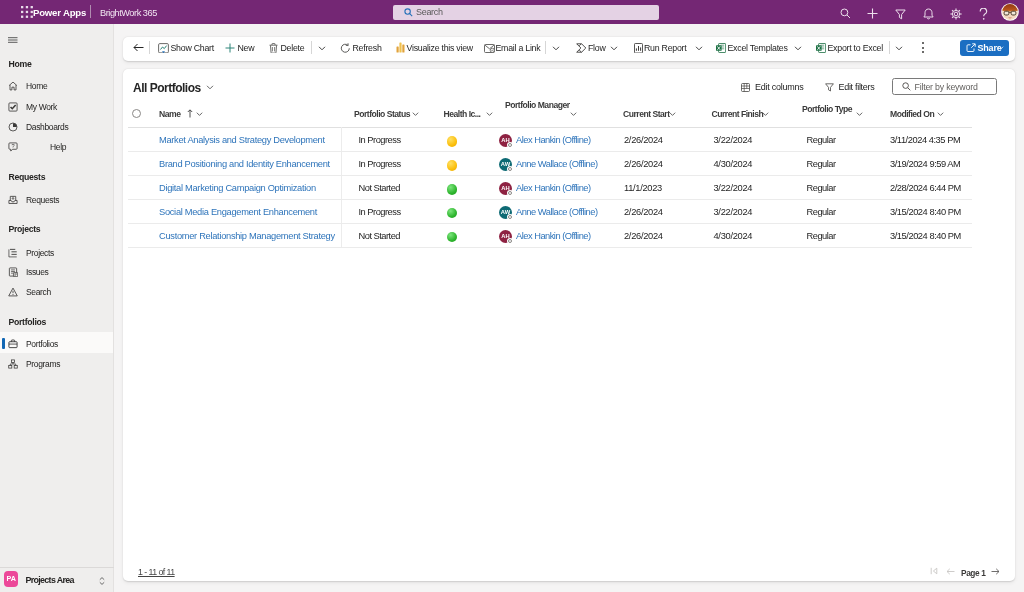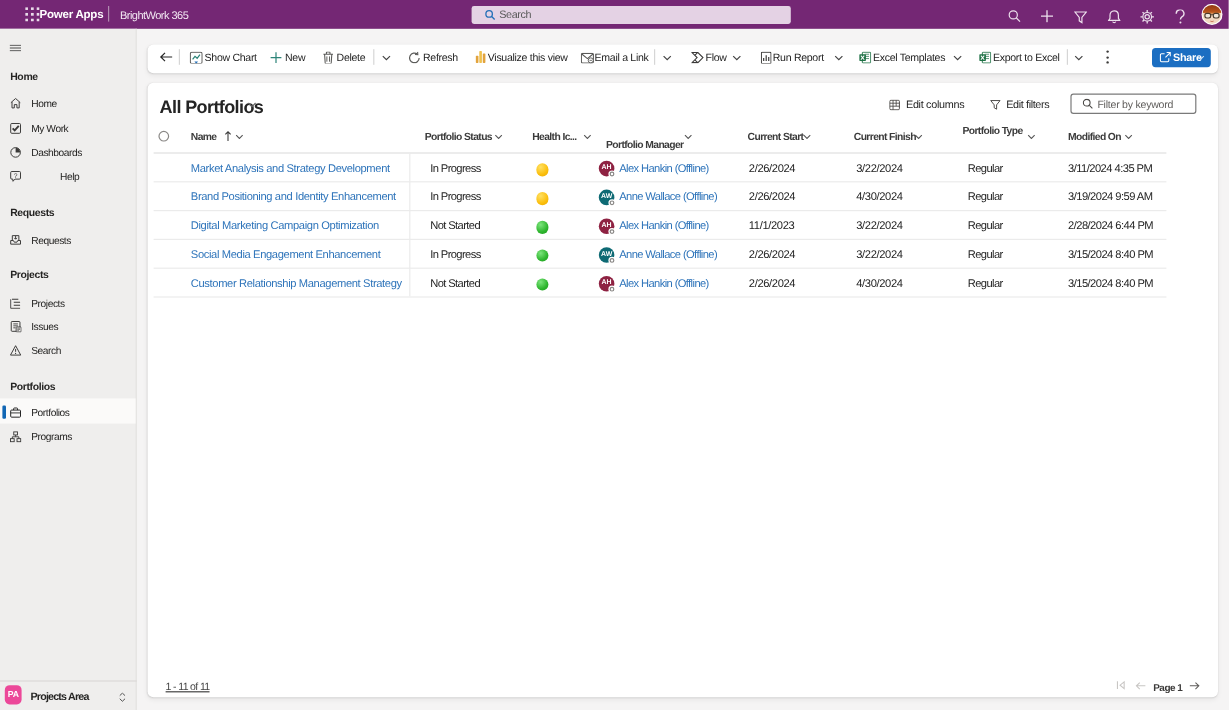--- a/index.html
+++ b/index.html
@@ -307,21 +307,21 @@
   <div class="abs" style="left:977.5px;top:43px;font-size:9px;font-weight:bold;color:#fff;letter-spacing:-0.2px;">Share</div>
   <svg class="abs" style="left:996.5px;top:45.5px;" width="7" height="4.5" viewBox="0 0 7 4.5">
       <path d="M0.8 0.7 L3.5 3.4 L6.2 0.7" fill="none" stroke="#cfe3f5" stroke-width="0.9"></path>
     </svg>
 </div>
 
 
 <div class="card" style="left:123px;top:68.5px;width:892px;height:512px;"></div>
 <div id="gridhead">
 
-  <div class="abs" style="left:133px;top:80.8px;font-size:15px;font-weight:bold;color:#242424;letter-spacing:-0.5px;">All Portfolios</div>
+  <div class="abs" style="left:133px;top:80.8px;font-size:12px;font-weight:bold;color:#242424;letter-spacing:-0.5px;">All Portfolios</div>
   <svg class="abs" style="left:206px;top:84.5px;" width="8" height="5" viewBox="0 0 8 5">
       <path d="M1 0.8 L4 3.8 L7 0.8" fill="none" stroke="#666" stroke-width="1"></path>
     </svg>
 
   <svg class="abs" style="left:741px;top:82.5px;" width="9" height="9" viewBox="0 0 9 9">
       <rect x="0.5" y="0.5" width="8" height="8" rx="1" fill="none" stroke="#484644" stroke-width="0.8"></rect>
       <path d="M3.2 0.5 V8.5 M5.8 0.5 V5.5 M0.5 5.5 H8.5 M0.5 3 H8.5" stroke="#484644" stroke-width="0.7"></path>
     </svg>
   <div class="abs" style="left:755px;top:82px;font-size:9px;letter-spacing:-0.25px;color:#242424;">Edit columns</div>
 
@@ -346,21 +346,21 @@
       <path d="M0.8 0.7 L3.5 3.4 L6.2 0.7" fill="none" stroke="#555" stroke-width="0.9"></path>
     </svg>
   <div class="abs hdr" style="left:354px;top:109px;">Portfolio Status</div>
   <svg class="abs" style="left:411.5px;top:111.5px;" width="7" height="4.5" viewBox="0 0 7 4.5">
       <path d="M0.8 0.7 L3.5 3.4 L6.2 0.7" fill="none" stroke="#555" stroke-width="0.9"></path>
     </svg>
   <div class="abs hdr" style="left:443.5px;top:109px;">Health Ic...</div>
   <svg class="abs" style="left:486px;top:111.5px;" width="7" height="4.5" viewBox="0 0 7 4.5">
       <path d="M0.8 0.7 L3.5 3.4 L6.2 0.7" fill="none" stroke="#555" stroke-width="0.9"></path>
     </svg>
-  <div class="abs hdr" style="left:505px;top:115px;">Portfolio Manager</div>
+  <div class="abs hdr" style="left:505px;top:100px;">Portfolio Manager</div>
   <svg class="abs" style="left:570px;top:111.5px;" width="7" height="4.5" viewBox="0 0 7 4.5">
       <path d="M0.8 0.7 L3.5 3.4 L6.2 0.7" fill="none" stroke="#555" stroke-width="0.9"></path>
     </svg>
   <div class="abs hdr" style="left:623px;top:109px;">Current Start</div>
   <svg class="abs" style="left:669px;top:111.5px;" width="7" height="4.5" viewBox="0 0 7 4.5">
       <path d="M0.8 0.7 L3.5 3.4 L6.2 0.7" fill="none" stroke="#555" stroke-width="0.9"></path>
     </svg>
   <div class="abs hdr" style="left:711.5px;top:109px;">Current Finish</div>
   <svg class="abs" style="left:762px;top:111.5px;" width="7" height="4.5" viewBox="0 0 7 4.5">
       <path d="M0.8 0.7 L3.5 3.4 L6.2 0.7" fill="none" stroke="#555" stroke-width="0.9"></path>

